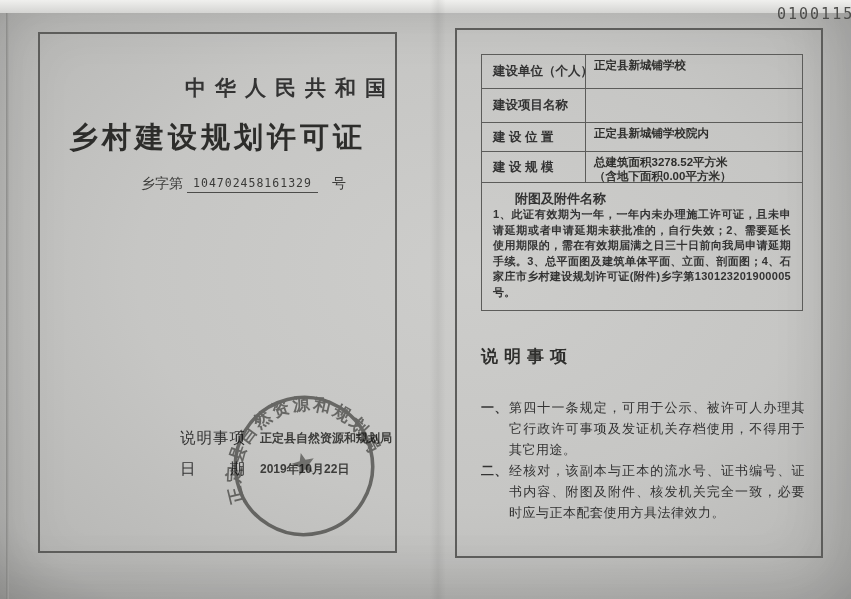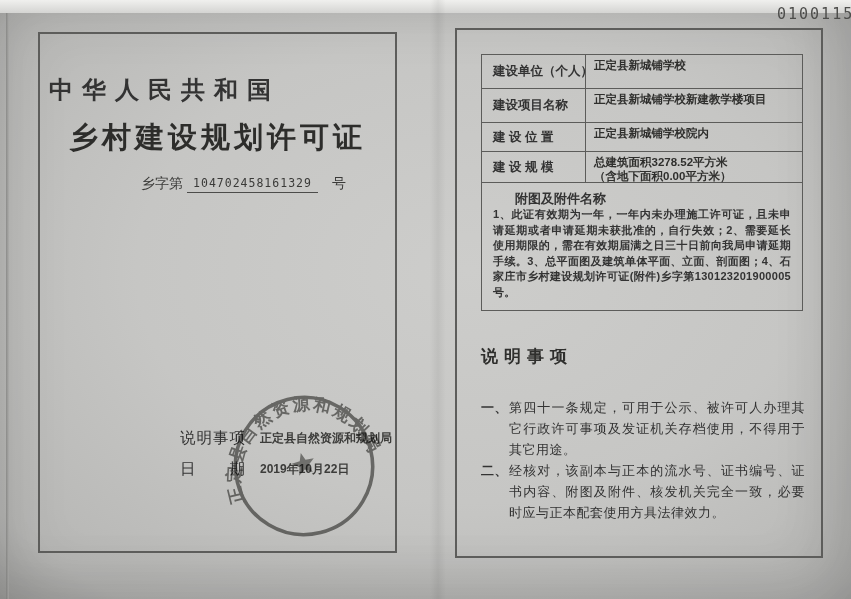--- a/index.html
+++ b/index.html
@@ -18,22 +18,22 @@
     background:linear-gradient(to right,#777775,#aaaaa8); opacity:.65; }
   .center-crease { position:absolute; left:430px; top:0; bottom:0; width:16px;
     background:linear-gradient(to right, rgba(0,0,0,0), rgba(0,0,0,.06), rgba(0,0,0,0)); }
 
   .serial { position:absolute; left:777px; top:5px;
     font-family:"DejaVu Sans Mono",monospace; font-size:15px; letter-spacing:2px; color:#4d4d4b; }
 
   
   .left-panel { position:absolute; left:38px; top:32px; width:359px; height:521px;
     border:2px solid #5d5d5b; }
-  .country { position:absolute; top:40px; left:0; right:0; text-align:left;
-    font-size:24px; font-weight:700; letter-spacing:9px; text-indent:9px; color:#333; }
+  .country { position:absolute; top:40px; left:0; right:0; text-align:right;
+    font-size:21px; font-weight:700; letter-spacing:9px; text-indent:9px; color:#333; }
   .cert-title { position:absolute; top:84px; left:0; right:0; text-align:center;
     font-size:29px; font-weight:700; letter-spacing:4px; color:#2d2d2b; }
   .cert-line { position:absolute; top:141px; left:0; right:0; text-align:center;
     padding-left:52px; font-size:14px; color:#3a3a38; }
   .cert-no { display:inline-block; min-width:118px; margin:0 4px; padding:0 6px 2px;
     border-bottom:1.5px solid #4c4c4a; font-family:"DejaVu Sans Mono",monospace;
     font-size:11.5px; letter-spacing:1px; vertical-align:bottom; color:#3a3a38; }
   .cert-no-suffix { margin-left:10px; }
   .body-text { position:absolute; top:213px; left:20px; width:322px;
     font-size:15.5px; line-height:22px; letter-spacing:1px; text-indent:32px;
@@ -115,21 +115,20 @@
 
   <div class="right-panel">
 
     <div class="info-table">
       <div class="info-row r1">
         <div class="cell-label">建设单位（个人）</div>
         <div class="cell-value">正定县新城铺学校</div>
       </div>
       <div class="info-row r2">
         <div class="cell-label">建设项目名称</div>
-        <div class="cell-value">正定县新城铺学校新建教学楼项目</div>
       </div>
       <div class="info-row r3">
         <div class="cell-label">建 设 位 置</div>
         <div class="cell-value">正定县新城铺学校院内</div>
       </div>
       <div class="info-row r4">
         <div class="cell-label">建 设 规 模</div>
         <div class="cell-value">总建筑面积3278.52平方米
 （含地下面积0.00平方米）</div>
       </div>

